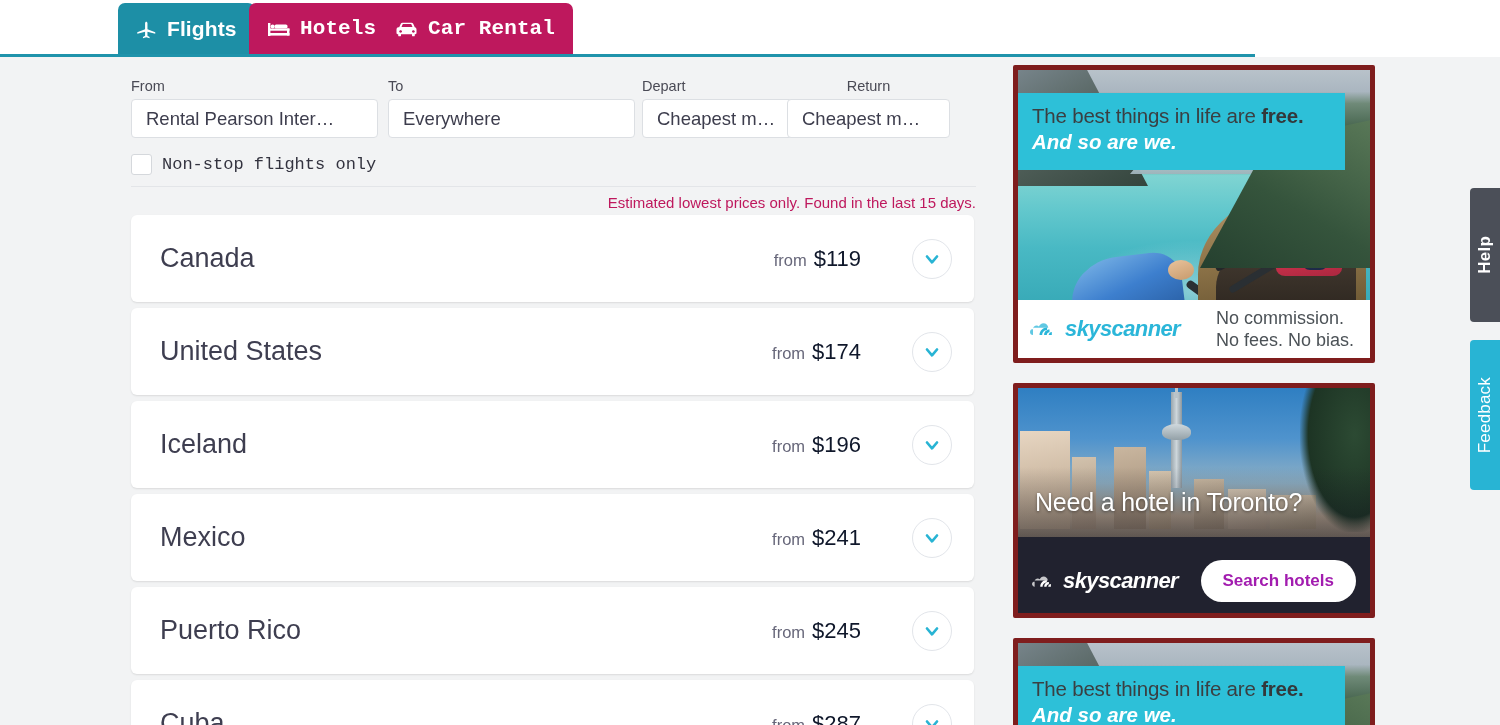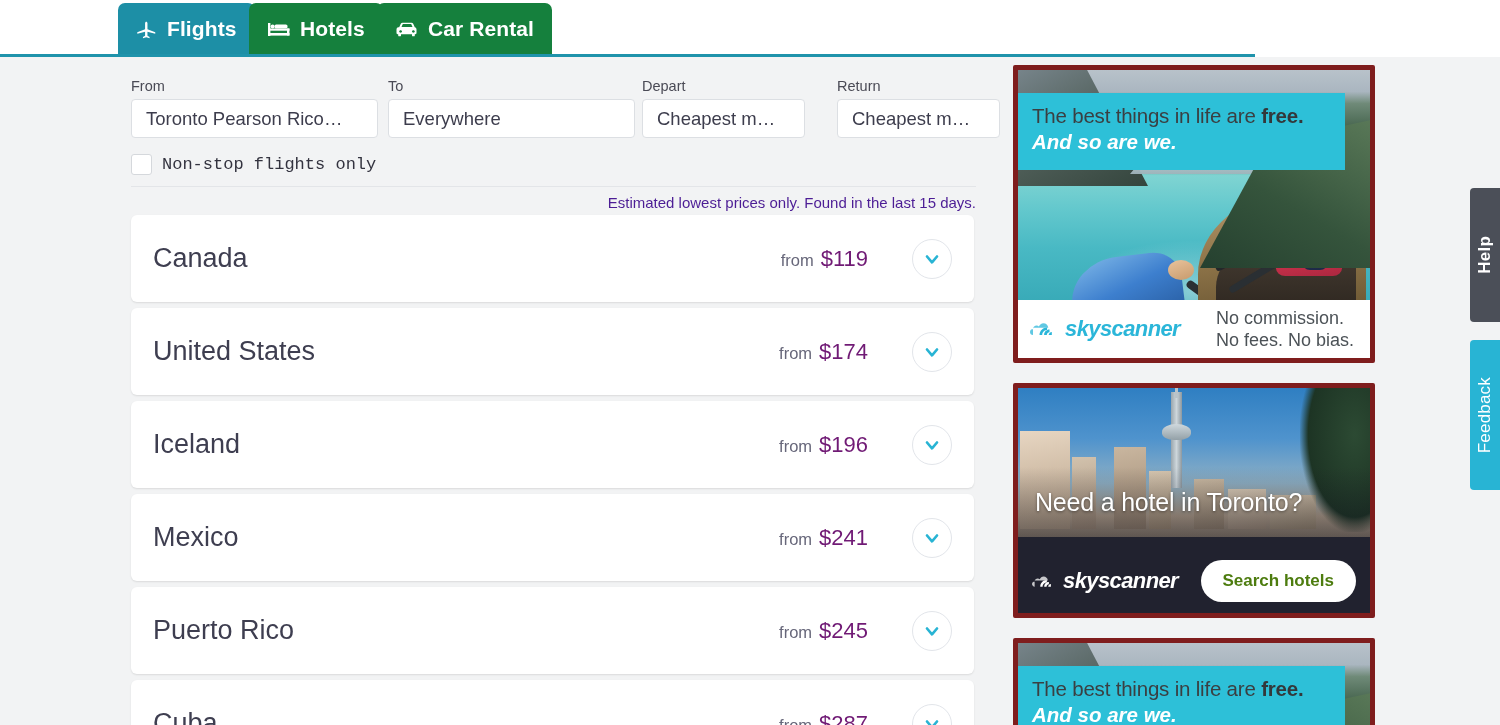--- a/index.html
+++ b/index.html
@@ -21,21 +21,21 @@
     border-radius: 7px 7px 0 0;
     display: flex; align-items: center; gap: 9px;
     padding: 0 18px;
     color: #ffffff;
     font-size: 21px; font-weight: bold;
     letter-spacing: .1px;
     cursor: pointer;
     user-select: none;
   }
   .tab.active { background: #1d8fa6; }
-  .tab.idle   { background: #15803d; }
+  .tab.idle   { background: #be185d; font-family: Liberation Mono, monospace; }
   .tab-icon { display: flex; align-items: center; }
   .tab-icon svg { display: block; }
 
   
   .body-bg {
     position: absolute; left: 0; top: 57px;
     width: 1500px; height: 668px;
     background: #f2f3f4;
   }
 
@@ -59,21 +59,21 @@
     display: flex; align-items: center;
     padding: 0 14px;
     font-size: 18.5px;
     color: #3d3d4d;
     white-space: nowrap; overflow: hidden;
     cursor: pointer;
   }
   #f-from { left: 0;   width: 247px; }
   #f-to   { left: 257px; width: 247px; }
   #f-dep  { left: 511px; width: 163px; }
-  #f-ret  { left: 706px; width: 163px; }
+  #f-ret  { left: 656px; width: 163px; text-align: center; }
 
   .checkrow {
     position: absolute; left: 0; top: 76px;
     display: flex; align-items: center; gap: 10px;
   }
   .checkbox {
     width: 21px; height: 21px;
     background: #ffffff;
     border: 1px solid #d5d8dc;
     border-radius: 3px;
@@ -81,46 +81,46 @@
   }
   .checklabel { font-size: 17px; color: #33333f; font-family: Liberation Mono, monospace; }
 
   
   .note-wrap {
     position: absolute; left: 131px; top: 186px; width: 845px;
     border-top: 1px solid #e3e5e8;
     padding-top: 7px;
     text-align: right;
   }
-  .note { font-size: 15px; color: #4c1d95; }
+  .note { font-size: 15px; color: #be185d; }
 
   
   .results { position: absolute; left: 131px; top: 215px; width: 843px; }
   .card {
     background: #ffffff;
     border-radius: 6px;
     height: 87px;
     margin-bottom: 6px;
     box-shadow: 0 1px 2px rgba(0,0,0,.10);
     display: flex; align-items: center;
-    padding: 0 22px;
+    padding: 0 29px;
     cursor: pointer;
   }
   .card-name {
     font-size: 27px; color: #3e3e50;
     flex: 0 0 auto;
   }
   .card-price {
     margin-left: auto;
     display: flex; align-items: baseline; gap: 7px;
     padding-right: 84px;
     white-space: nowrap;
   }
   .price-from { font-size: 16.5px; color: #67677a; }
-  .price-val  { font-size: 22px; color: #701a75; }
+  .price-val  { font-size: 22px; color: #0f172a; }
   .chev-btn {
     position: absolute; right: 22px;
     width: 40px; height: 40px;
     border: 1px solid #e2e5ea;
     border-radius: 50%;
     background: #ffffff;
     display: flex; align-items: center; justify-content: center;
     cursor: pointer;
   }
   .card { position: relative; }
@@ -291,21 +291,21 @@
     font-size: 25px; color: #ffffff; letter-spacing: -.2px;
     text-shadow: 0 1px 3px rgba(0,0,0,.45);
   }
   .adB-foot {
     position: absolute; left: 0; bottom: 0; width: 100%; height: 64px;
     background: #21222f;
     display: flex; align-items: center; padding: 0 14px;
   }
   .btn-pill {
     margin-left: auto;
-    background: #ffffff; color: #4d7c0f;
+    background: #ffffff; color: #a21caf;
     font-size: 17px; font-weight: bold;
     border-radius: 22px;
     padding: 11px 22px;
     border: none; cursor: pointer;
     font-family: "Liberation Sans", sans-serif;
   }
 
   
   .adC { height: 100px; margin-bottom: 0; }
 
@@ -364,21 +364,21 @@
   </div>
 </div>
 
 <div class="body-bg"></div>
 
 <div class="form">
   <div class="fields">
 
     <div class="field" id="f-from">
       <span class="field-label">From</span>
-      <div class="field-input">Toronto Pearson Rico…</div>
+      <div class="field-input">Rental Pearson Inter…</div>
     </div>
 
     <div class="field" id="f-to">
       <span class="field-label">To</span>
       <div class="field-input">Everywhere</div>
     </div>
 
     <div class="field" id="f-dep">
       <span class="field-label">Depart</span>
       <div class="field-input">Cheapest m…</div>

